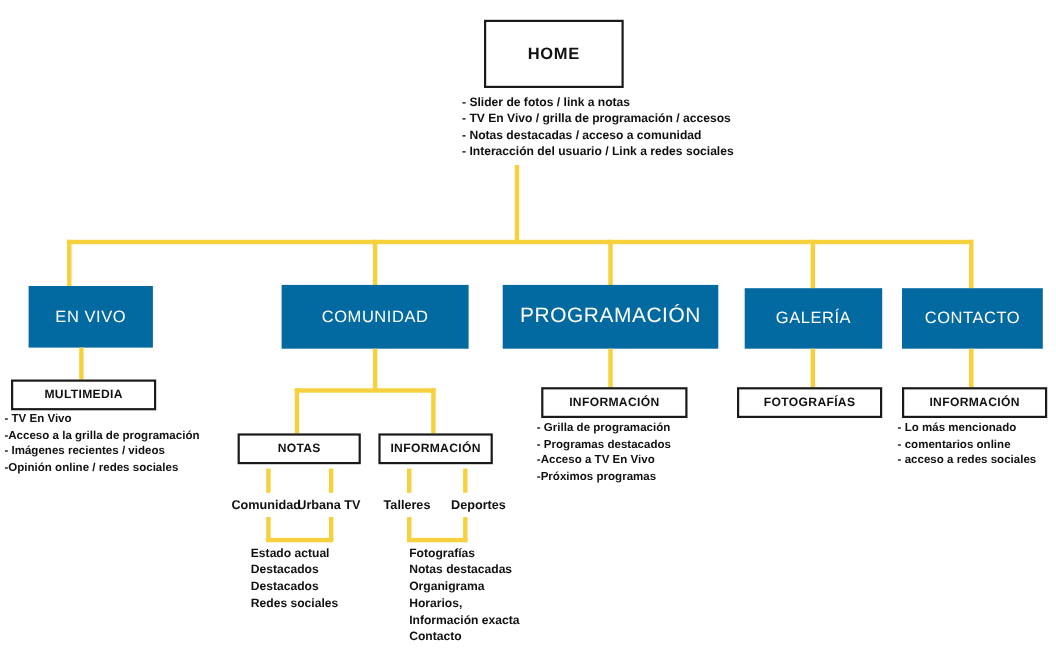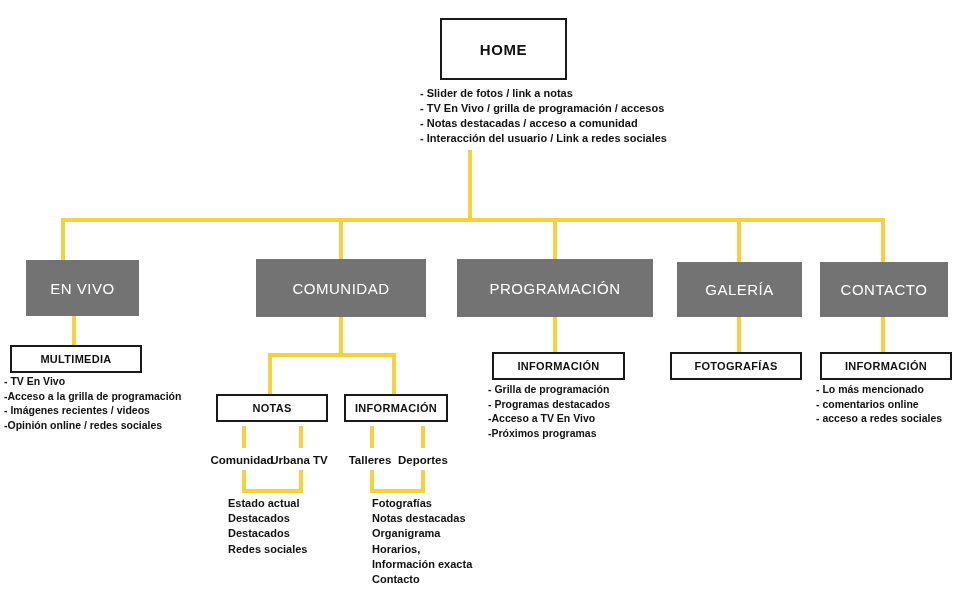--- a/index.html
+++ b/index.html
@@ -21,21 +21,21 @@
   .conn {
     position: absolute;
     background: #F7D13D;
   }
   .conn-v { width: 4px; }
   .conn-h { height: 4px; }
 
   
   .node-dark {
     position: absolute;
-    background: #737373;
+    background: #0369a1;
     color: #ffffff;
     display: flex;
     align-items: center;
     justify-content: center;
     letter-spacing: 0.5px;
     font-weight: 400;
   }
   .node-home {
     position: absolute;
     background: #ffffff;
@@ -146,21 +146,21 @@
 
   <div class="leaf-label" style="left:192px; top:454px; width:100px;">
     <span>Comunidad</span>
   </div>
   <div class="leaf-label" style="left:259px; top:454px; width:80px;">
     <span>Urbana TV</span>
   </div>
   <div class="leaf-label" style="left:335px; top:454px; width:70px;">
     <span>Talleres</span>
   </div>
-  <div class="leaf-label" style="left:388px; top:454px; width:70px;">
+  <div class="leaf-label" style="left:388px; top:454px; width:70px;padding-left:12px;">
     <span>Deportes</span>
   </div>
 
   <div class="conn conn-v" style="left:242px; top:470px; height:22px;"></div>
   <div class="conn conn-v" style="left:299px; top:470px; height:22px;"></div>
   <div class="conn conn-h" style="left:242px; top:489px; width:61px;"></div>
 
   <div class="conn conn-v" style="left:370px; top:470px; height:22px;"></div>
   <div class="conn conn-v" style="left:421px; top:470px; height:22px;"></div>
   <div class="conn conn-h" style="left:370px; top:489px; width:55px;"></div>
@@ -174,21 +174,21 @@
 
   <div class="textblock" style="left:372px; top:496px; font-size:11px; line-height:15.2px;">
     <span class="line">Fotografías</span>
     <span class="line">Notas destacadas</span>
     <span class="line">Organigrama</span>
     <span class="line">Horarios,</span>
     <span class="line">Información exacta</span>
     <span class="line">Contacto</span>
   </div>
 
-  <div class="node-dark" style="left:457px; top:259px; width:196px; height:58px; font-size:15px;">
+  <div class="node-dark" style="left:457px; top:259px; width:196px; height:58px; font-size:19px;">
     <span>PROGRAMACIÓN</span>
   </div>
   <div class="conn conn-v" style="left:553px; top:317px; height:36px;"></div>
   <div class="node-white" style="left:492px; top:352px; width:129px; height:24px;">
     <span>INFORMACIÓN</span>
   </div>
   <div class="textblock" style="left:488px; top:382px;">
     <span class="line">- Grilla de programación</span>
     <span class="line">- Programas destacados</span>
     <span class="line">-Acceso a TV En Vivo</span>

